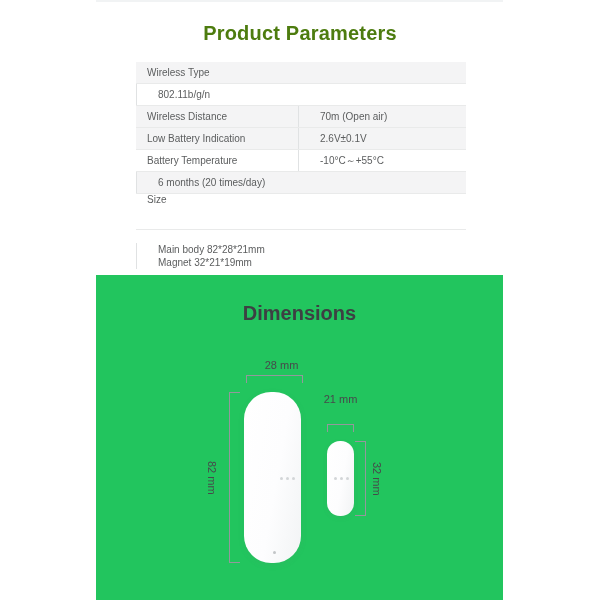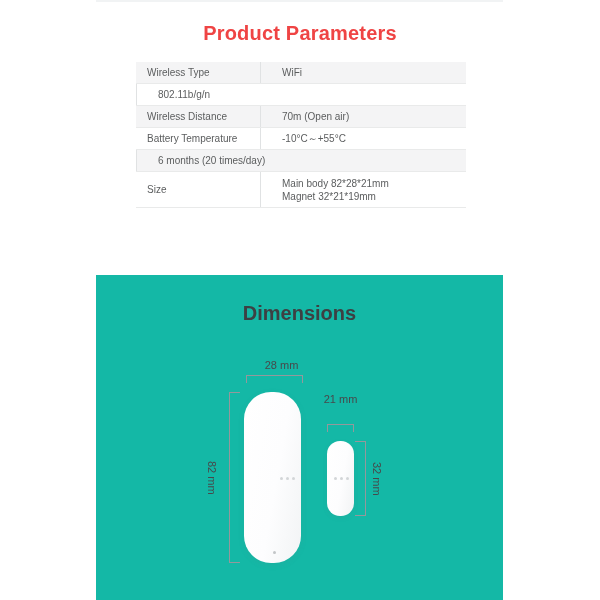--- a/index.html
+++ b/index.html
@@ -10,40 +10,40 @@
     font-family:"Liberation Sans", sans-serif;
     overflow:hidden;
     color:#5a5a5a;
   }
   
   .prev-edge { position:absolute; left:96px; top:0; width:407px; height:2px; background:#f1f3f4; }
 
   
   .main-title {
     position:absolute; left:0; top:22px; width:600px;
-    text-align:center; font-size:20px; font-weight:bold; color:#ef4444;
+    text-align:center; font-size:20px; font-weight:bold; color:#4d7c0f;
     letter-spacing:0.2px;
   }
   .spec-table {
     position:absolute; left:136px; top:62px; width:330px;
     font-size:10px; color:#5b5d5e;
   }
-  .t-row { display:flex; height:22px; border-bottom:1px solid #e9eaea; }
-  .t-row.tall { height:36px; }
+  .t-row { display:flex; height:22px; border-bottom:1px solid #e9eaea;gap:38px; }
+  .t-row.tall { height:36px;flex-direction:column; }
   .t-row.shaded { background:#f4f4f5; }
   .t-label { width:124px; padding-left:11px; display:flex; align-items:center; }
   .t-value {
     flex:1; border-left:1px solid #e0e2e3; padding-left:21px;
     display:flex; flex-direction:column; justify-content:center; line-height:13px;
   }
 
   
   .photo-panel {
     position:absolute; left:96px; top:275px; width:407px; height:325px;
-    background:#14b8a6;
+    background:#22c55e;
   }
   .dim-title {
     position:absolute; left:0; top:27px; width:100%;
     text-align:center; font-size:20px; font-weight:bold; color:#3d4043;
   }
   .sensor-body {
     position:absolute; left:148px; top:117px; width:57px; height:171px;
     border-radius:27px;
     background:linear-gradient(100deg,#ffffff 0%,#fdfdfe 55%,#f2f4f5 100%);
     box-shadow:0 2px 6px rgba(110,115,120,0.10);
@@ -82,33 +82,36 @@
 </head>
 <body>
 
 <div class="prev-edge"></div>
 
 <div class="main-title">Product Parameters</div>
 
 <div class="spec-table">
   <div class="t-row shaded">
     <div class="t-label">Wireless Type</div>
-    <div class="t-value">
-        <span>WiFi</span>
-      </div>
   </div>
   <div class="t-row">
     <div class="t-value">
         <span>802.11b/g/n</span>
       </div>
   </div>
   <div class="t-row shaded">
     <div class="t-label">Wireless Distance</div>
     <div class="t-value">
         <span>70m (Open air)</span>
+      </div>
+  </div>
+  <div class="t-row shaded">
+    <div class="t-label">Low Battery Indication</div>
+    <div class="t-value">
+        <span>2.6V±0.1V</span>
       </div>
   </div>
   <div class="t-row">
     <div class="t-label">Battery Temperature</div>
     <div class="t-value">
         <span>-10°C～+55°C</span>
       </div>
   </div>
   <div class="t-row shaded">
     <div class="t-value">

